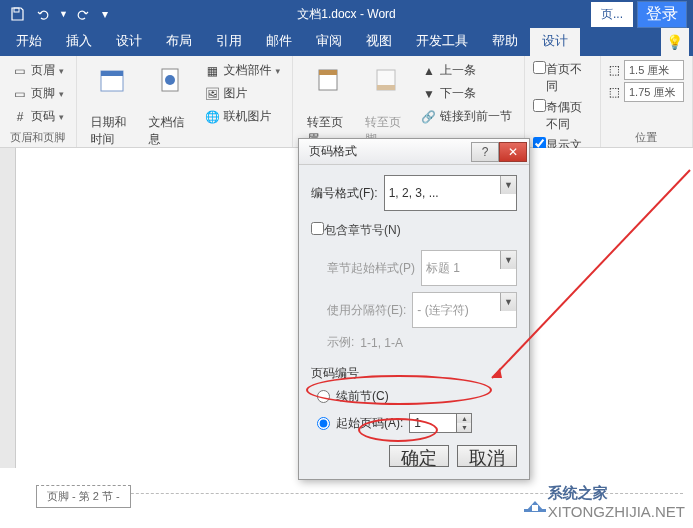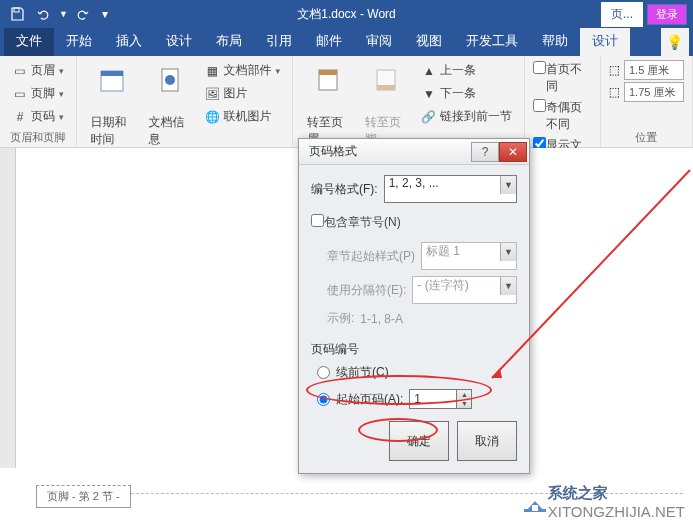--- a/index.html
+++ b/index.html
@@ -5,21 +5,21 @@
 *{box-sizing:border-box;margin:0;padding:0;font-family:"Microsoft YaHei",SimSun,sans-serif;-webkit-font-smoothing:antialiased}
 body{width:693px;height:528px;background:#fff;position:relative;overflow:hidden;font-size:12px}
 
 
 .titlebar{height:28px;background:#2b579a;display:flex;align-items:center;color:#fff;position:relative}
 .qat{display:flex;align-items:center;gap:4px;padding:0 6px}
 .qat .qbtn{width:22px;height:22px;display:flex;align-items:center;justify-content:center}
 .qat svg{fill:#fff;stroke:#fff}
 .title-text{color:#fff;font-size:12px;position:absolute;left:50%;transform:translateX(-50%)}
 .title-right{display:flex;align-items:center;gap:2px;padding-right:6px}
-.login-btn{background:#d946ef;border:1px solid #4a77b8;color:#fff;padding:2px 8px;font-size:11px}
+.login-btn{background:#3b82f6;border:1px solid #4a77b8;color:#fff;padding:2px 8px;font-size:16px}
 .title-tab{background:#fff;color:#2b579a;padding:4px 10px;font-size:12px;margin-right:2px}
 
 
 .tabs{height:28px;background:#2b579a;display:flex;align-items:flex-end;padding:0 4px}
 .tab{color:#fff;padding:6px 12px;font-size:13px;cursor:pointer}
 .tab.active{background:#f3f3f3;color:#2b579a}
 .tab.file{background:#1e3f73;color:#fff}
 
 
 .ribbon{height:92px;background:#f3f3f3;display:flex;border-bottom:1px solid #d4d4d4}
@@ -46,33 +46,33 @@
 
 .dialog{position:absolute;left:298px;top:138px;width:232px;background:#eceef1;border:1px solid #9a9a9a;box-shadow:2px 2px 8px rgba(0,0,0,.3)}
 .dlg-title{height:26px;display:flex;align-items:center;justify-content:space-between;padding:0 2px 0 10px;background:linear-gradient(#fdfdfd,#e9eaed);border-bottom:1px solid #ccc}
 .dlg-title-text{font-size:12px;color:#333}
 .dlg-btns{display:flex;gap:0}
 .dlg-tbtn{width:28px;height:20px;border:1px solid #a0a0a0;background:linear-gradient(#f5f5f5,#ddd);display:flex;align-items:center;justify-content:center;font-size:12px;color:#555}
 .dlg-tbtn.close{background:linear-gradient(#e46a5e,#c8372a);color:#fff;border-color:#9a3a30}
 .dlg-body{padding:10px 12px 12px}
 .dlg-row{display:flex;align-items:center;gap:6px;margin-bottom:10px;font-size:12px;color:#333}
 .dlg-row label{white-space:nowrap}
-.dd-input{flex:1;height:28px;border:1px solid #7a7a7a;background:#fff;display:flex;align-items:flex-start;padding:0 4px;font-size:12px;color:#333;position:relative}
+.dd-input{flex:1;height:36px;border:1px solid #7a7a7a;background:#fff;display:flex;align-items:center;padding:0 4px;font-size:12px;color:#333;position:relative}
 .dd-arrow{position:absolute;right:0;top:0;width:16px;height:18px;border-left:1px solid #aaa;background:linear-gradient(#f0f0f0,#ddd);display:flex;align-items:center;justify-content:center;font-size:9px;color:#555}
 .dlg-group{border:none;padding:4px 0 8px}
 .dlg-group .grow{display:flex;align-items:center;gap:6px;margin-bottom:6px;font-size:12px;color:#999;padding-left:16px}
 .dlg-group .grow .dd-input{color:#999;border-color:#bbb}
 .dlg-section-label{font-size:12px;color:#333;margin-bottom:6px}
 .radio-row{display:flex;align-items:center;gap:6px;margin-bottom:8px;font-size:12px;color:#333;padding-left:6px}
 .radio-row input{margin:0}
 .spin-in{width:48px;height:20px;border:1px solid #7a7a7a;background:#fff;display:flex;align-items:center;padding:0 4px;font-size:12px;position:relative}
 .spin-btns{position:absolute;right:-16px;top:-1px;width:16px;height:20px;border:1px solid #7a7a7a;display:flex;flex-direction:column}
 .spin-btns div{flex:1;background:linear-gradient(#f0f0f0,#ddd);font-size:7px;display:flex;align-items:center;justify-content:center;color:#555}
 .dlg-footer{display:flex;justify-content:flex-end;gap:8px;margin-top:12px}
-.dlg-btn{width:60px;height:40px;border:1px solid #707070;background:linear-gradient(#f5f5f5,#e0e0e0);font-size:12px;color:#333}
+.dlg-btn{width:60px;height:22px;border:1px solid #707070;background:linear-gradient(#f5f5f5,#e0e0e0);font-size:18px;color:#333}
 
 
 .ellipse{position:absolute;border:2px solid #e03030;border-radius:50%;pointer-events:none}
 .arrow-line{position:absolute;pointer-events:none}
 
 
 .watermark{position:absolute;bottom:8px;right:8px;display:flex;align-items:center;gap:0;font-size:13px;color:#5a7aa8}
 .watermark .logo{width:26px;height:22px}
 .watermark .cn{font-weight:bold;font-size:15px;color:#4a6a98}
 .watermark .url{color:#888;font-size:15px}
@@ -103,21 +103,20 @@
   </div>
   <div class="title-text">文档1.docx - Word</div>
   <div style="flex:1"></div>
   <div class="title-right">
     <div class="title-tab">页...</div>
     <div class="login-btn">登录</div>
   </div>
 </div>
 
 <div class="tabs">
-  <div class="tab file">文件</div>
   <div class="tab">开始</div>
   <div class="tab">插入</div>
   <div class="tab">设计</div>
   <div class="tab">布局</div>
   <div class="tab">引用</div>
   <div class="tab">邮件</div>
   <div class="tab">审阅</div>
   <div class="tab">视图</div>
   <div class="tab">开发工具</div>
   <div class="tab">帮助</div>
@@ -305,21 +304,21 @@
         </div>
       <div class="grow">
           <label>使用分隔符(E):</label>
           <div class="dd-input">
             <span>- (连字符)</span>
             <div class="dd-arrow">▼</div>
           </div>
         </div>
       <div class="grow">
           <label>示例:</label>
-          <span>1-1, 8-A</span>
+          <span>1-1, 1-A</span>
         </div>
     </div>
     <div class="dlg-section-label">页码编号</div>
     <label class="radio-row">
         <input type="radio" name="pn" style="">
         <span>续前节(C)</span>
       </label>
     <label class="radio-row">
         <input type="radio" name="pn" checked="" style="">
         <span>起始页码(A):</span>

